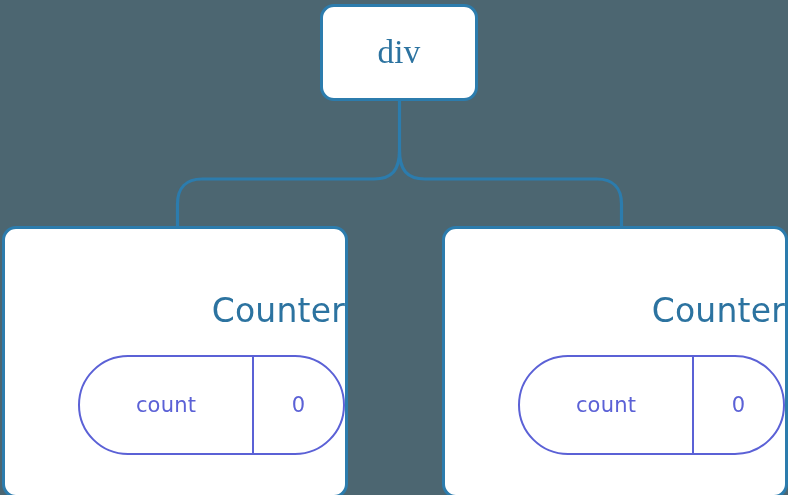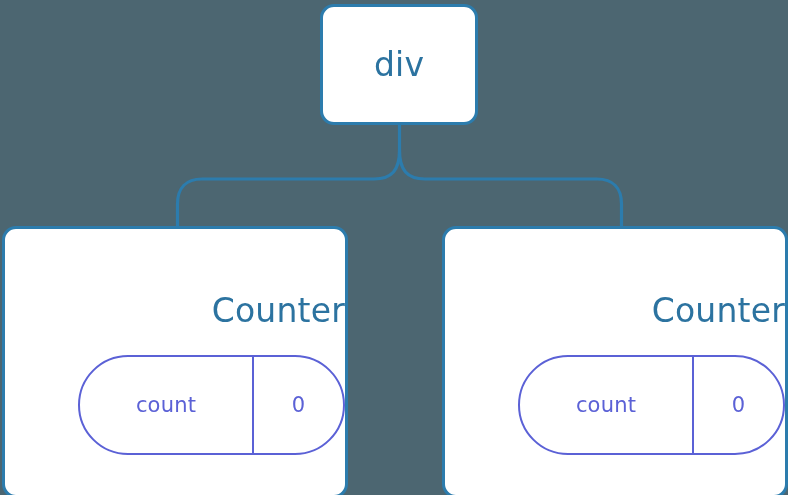--- a/index.html
+++ b/index.html
@@ -38,24 +38,25 @@
     background: #ffffff;
     border: 3px solid #2c7cad;
     border-radius: 14px;
     box-sizing: border-box;
   }
 
   #node-div {
     left: 320px;
     top: 4px;
     width: 158px;
-    height: 121px;
+    height: 97px;
     display: flex;
     align-items: center;
     justify-content: center;
+    font-family: Liberation Serif, serif;
   }
 
   .node-label-root {
     color: #2c73a0;
     font-size: 33px;
     line-height: 1;
     letter-spacing: 0.2px;
   }
 
   #node-counter-left {

